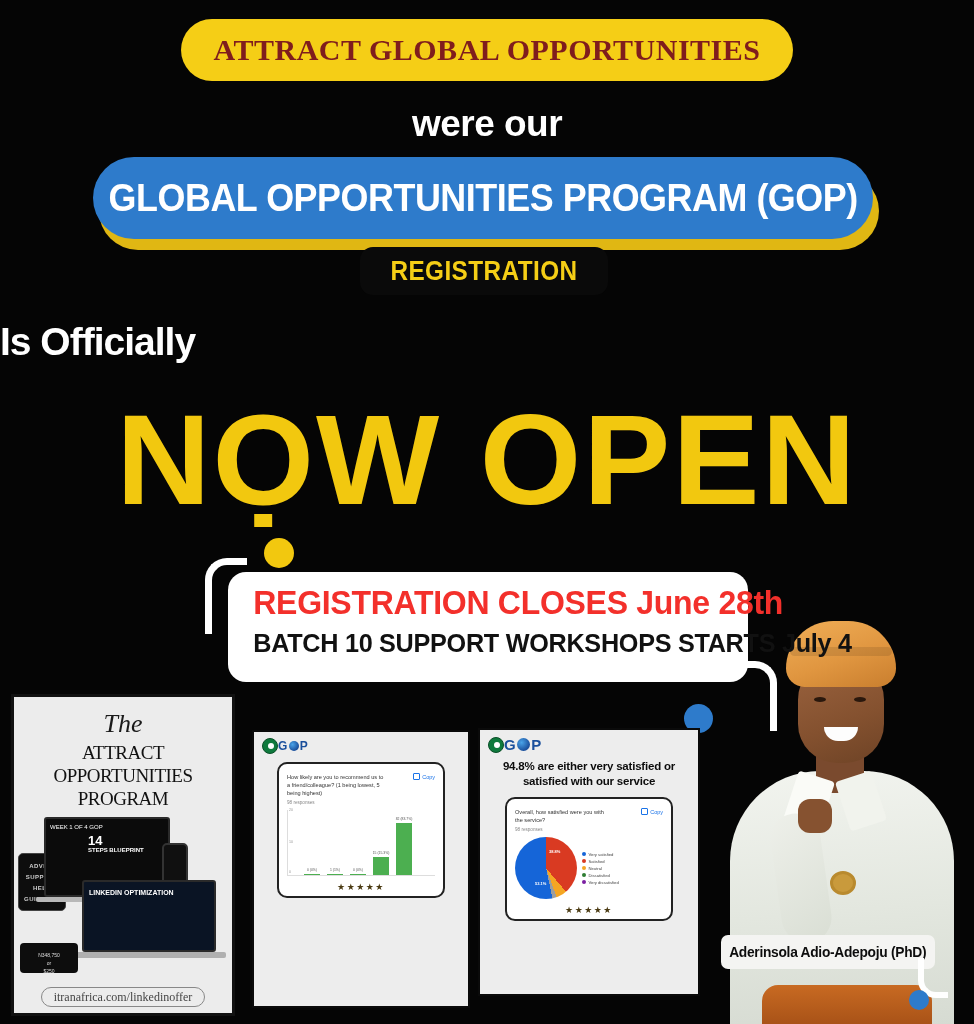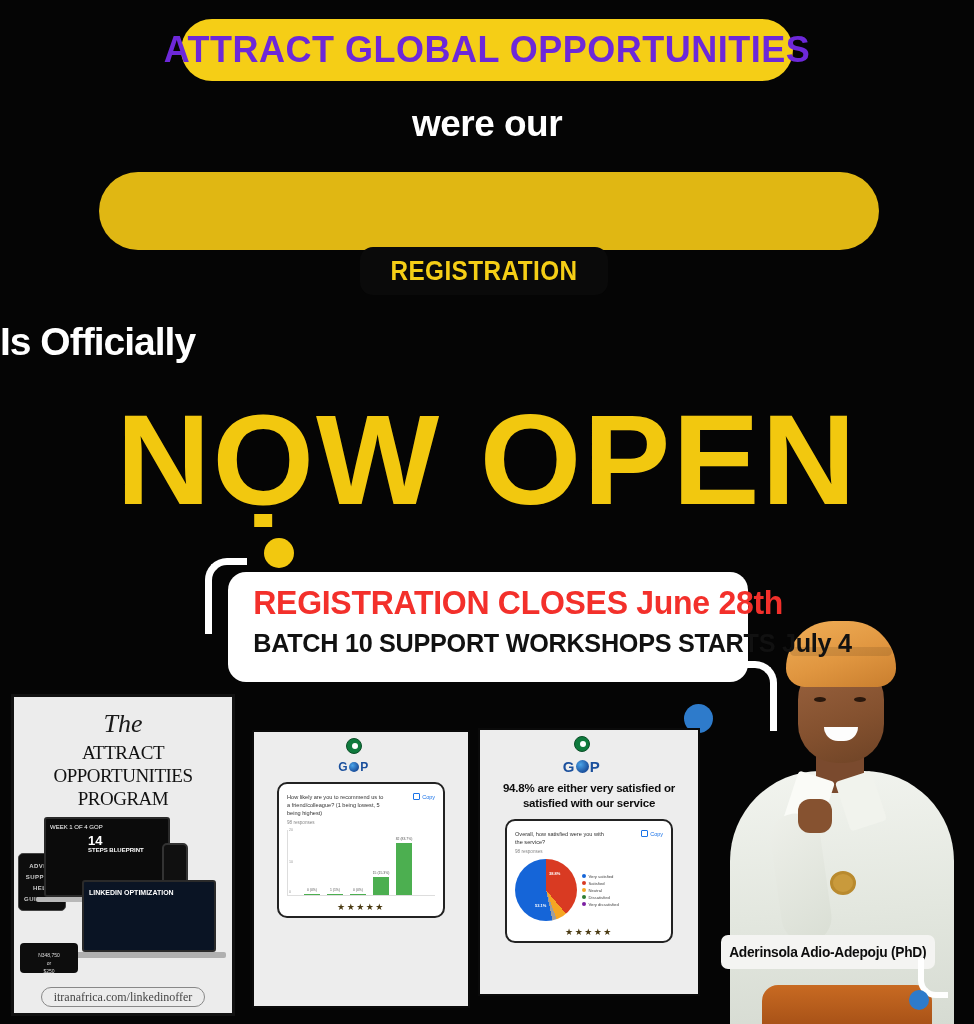--- a/index.html
+++ b/index.html
@@ -24,25 +24,25 @@
   
   .top-pill {
     position: absolute;
     left: 181px; top: 19px;
     width: 612px; height: 62px;
     background: #F5CE16;
     border-radius: 32px;
     display: flex; align-items: center; justify-content: center;
   }
   .top-pill-text {
-    font-family: Liberation Sans, sans-serif;
-    font-weight: bold;
-    font-size: 36px;
+    font-family: Liberation Serif, serif;
+    font-weight: bold;
+    font-size: 30px;
     letter-spacing: 0.5px;
-    color: #6d28d9;
+    color: #7f1d1d;
     white-space: nowrap;
   }
 
   
   .with-our {
     position: absolute;
     left: 0; top: 103px; width: 974px;
     text-align: center;
     color: #ffffff;
     font-size: 37px;
@@ -322,23 +322,22 @@
     position: absolute;
     background: #EDEDED;
     border: 2px solid #0a0a0a;
     z-index: 3;
     overflow: hidden;
   }
   .testi-a { left: 252px; top: 730px; width: 218px; height: 278px; }
   .testi-b { left: 478px; top: 728px; width: 222px; height: 268px; }
 
   .testi-head {
-    display: flex; align-items: center; gap: 6px;
+    display: flex; align-items: center; 
     padding: 6px 23px 0 8px;
-    flex-direction: column;
   }
   .gop-seal {
     width: 16px; height: 16px;
     border-radius: 50%;
     background: #0f7a3d;
     border: 1.5px solid #0b4f28;
     position: relative;
     flex: none;
   }
   .gop-seal::after {
@@ -567,20 +566,23 @@
 
 <div class="poster">
 
   <div class="top-pill">
     <div class="top-pill-text">ATTRACT GLOBAL OPPORTUNITIES</div>
   </div>
 
   <div class="with-our">were our</div>
 
   <div class="blue-shadow"></div>
+  <div class="blue-banner">
+    <div class="blue-banner-text">GLOBAL OPPORTUNITIES PROGRAM (GOP)</div>
+  </div>
 
   <div class="reg-chip">
     <div class="reg-chip-text">REGISTRATION</div>
   </div>
 
   <div class="is-officially">Is Officially</div>
 
   <div class="now-open">NỌW OPEN</div>
 
   <div class="bracket-left"></div>

